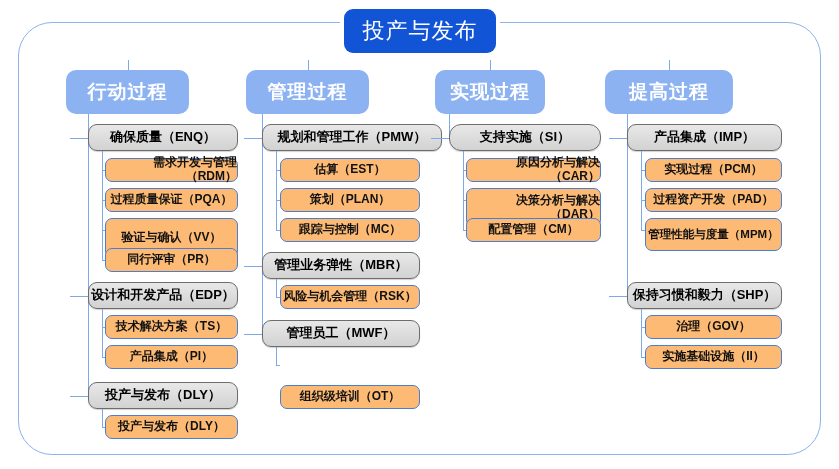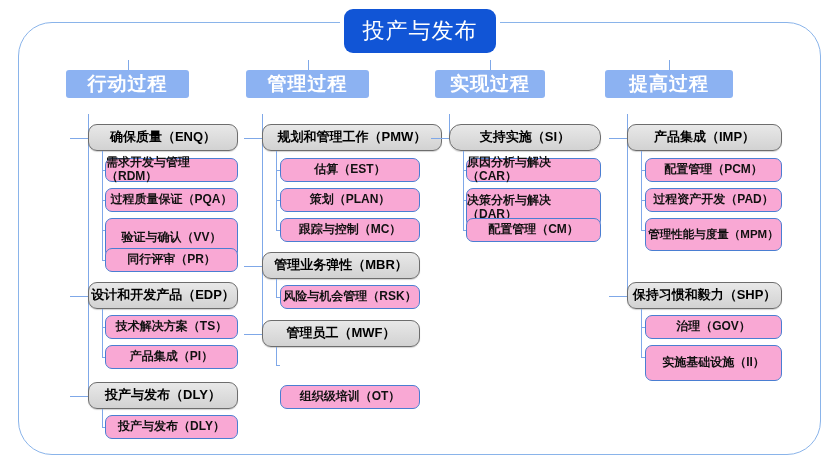--- a/index.html
+++ b/index.html
@@ -39,54 +39,54 @@
     color:#ffffff;
     font-size:22px;
     font-weight:400;
     letter-spacing:1px;
     z-index:5;
   }
 
   
   .col-head{
     position:absolute;
-    height:28px;
+    height:44px;
     background:#8cb2f2;
-    border-radius:3px;
+    border-radius:10px;
     display:flex;align-items:center;justify-content:center;
     color:#ffffff;
     font-size:19px;
     font-weight:bold;
     letter-spacing:1px;
     z-index:4;
   }
 
   
   .vline{position:absolute;width:1.4px;background:#7fa8e8;}
   .hline{position:absolute;height:1.4px;background:#7fa8e8;}
 
   
   .node{
     position:absolute;
     box-sizing:border-box;
     display:flex;align-items:center;justify-content:center;
-    text-align:left;
+    text-align:right;
     line-height:1.15;
   }
   .group{
     background:linear-gradient(#e8e8e8,#d2d2d2);
     border:1.4px solid #6d6d6d;
     border-radius:9px;
     color:#000000;
     font-size:13px;
     font-weight:bold;
     box-shadow:0 1px 1px rgba(0,0,0,.18);
   }
   .leaf{
-    background:#f9a8d4;
+    background:#fdba74;
     border:1.4px solid #4a7ed2;
     border-radius:7px;
     color:#111111;
     font-size:12px;
     font-weight:bold;
   }
   .leaf.two-line{font-size:11.5px;}
 </style>
 </head>
 <body>
@@ -156,29 +156,29 @@
       <div class="node leaf" style="left: 466px; top: 188px; width: 135px; height: 39px;">决策分析与解决（DAR）</div>
       <div class="hline" style="left: 463px; top: 230px; width: 3px;"></div>
       <div class="node leaf" style="left: 466px; top: 218px; width: 135px; height: 24px;">配置管理（CM）</div>
       <div class="vline" style="left: 669px; top: 60px; height: 10px;"></div>
       <div class="col-head" style="left: 605px; top: 70px; width: 128px;">提高过程</div>
       <div class="vline" style="left: 627px; top: 114px; height: 181.5px;"></div>
       <div class="hline" style="left: 609px; top: 137.5px; width: 18px;"></div>
       <div class="node group" style="left: 627px; top: 124px; width: 155px; height: 27px;">产品集成（IMP）</div>
       <div class="vline" style="left: 641px; top: 151px; height: 79px;"></div>
       <div class="hline" style="left: 641px; top: 170px; width: 4px;"></div>
-      <div class="node leaf" style="left: 645px; top: 158px; width: 137px; height: 24px;">配置管理（PCM）</div>
+      <div class="node leaf" style="left: 645px; top: 158px; width: 137px; height: 24px;">实现过程（PCM）</div>
       <div class="hline" style="left: 641px; top: 200px; width: 4px;"></div>
       <div class="node leaf" style="left: 645px; top: 188px; width: 137px; height: 24px;">过程资产开发（PAD）</div>
       <div class="hline" style="left: 641px; top: 230px; width: 4px;"></div>
       <div class="node leaf two-line" style="left: 645px; top: 218px; width: 137px; height: 33px;">
         <span style="display: block;">管理性能与度量</span>
         <span style="display: block;">（MPM）</span>
       </div>
       <div class="hline" style="left: 609px; top: 295.5px; width: 18px;"></div>
       <div class="node group" style="left: 627px; top: 282px; width: 155px; height: 27px;">保持习惯和毅力（SHP）</div>
       <div class="vline" style="left: 641px; top: 309px; height: 48px;"></div>
       <div class="hline" style="left: 641px; top: 327px; width: 4px;"></div>
       <div class="node leaf" style="left: 645px; top: 315px; width: 137px; height: 24px;">治理（GOV）</div>
       <div class="hline" style="left: 641px; top: 357px; width: 4px;"></div>
-      <div class="node leaf" style="left: 645px; top: 345px; width: 137px; height: 36px;">实施基础设施（II）</div>
+      <div class="node leaf" style="left: 645px; top: 345px; width: 137px; height: 24px;">实施基础设施（II）</div>
     </div>
 </div>
 
 </body></html>

